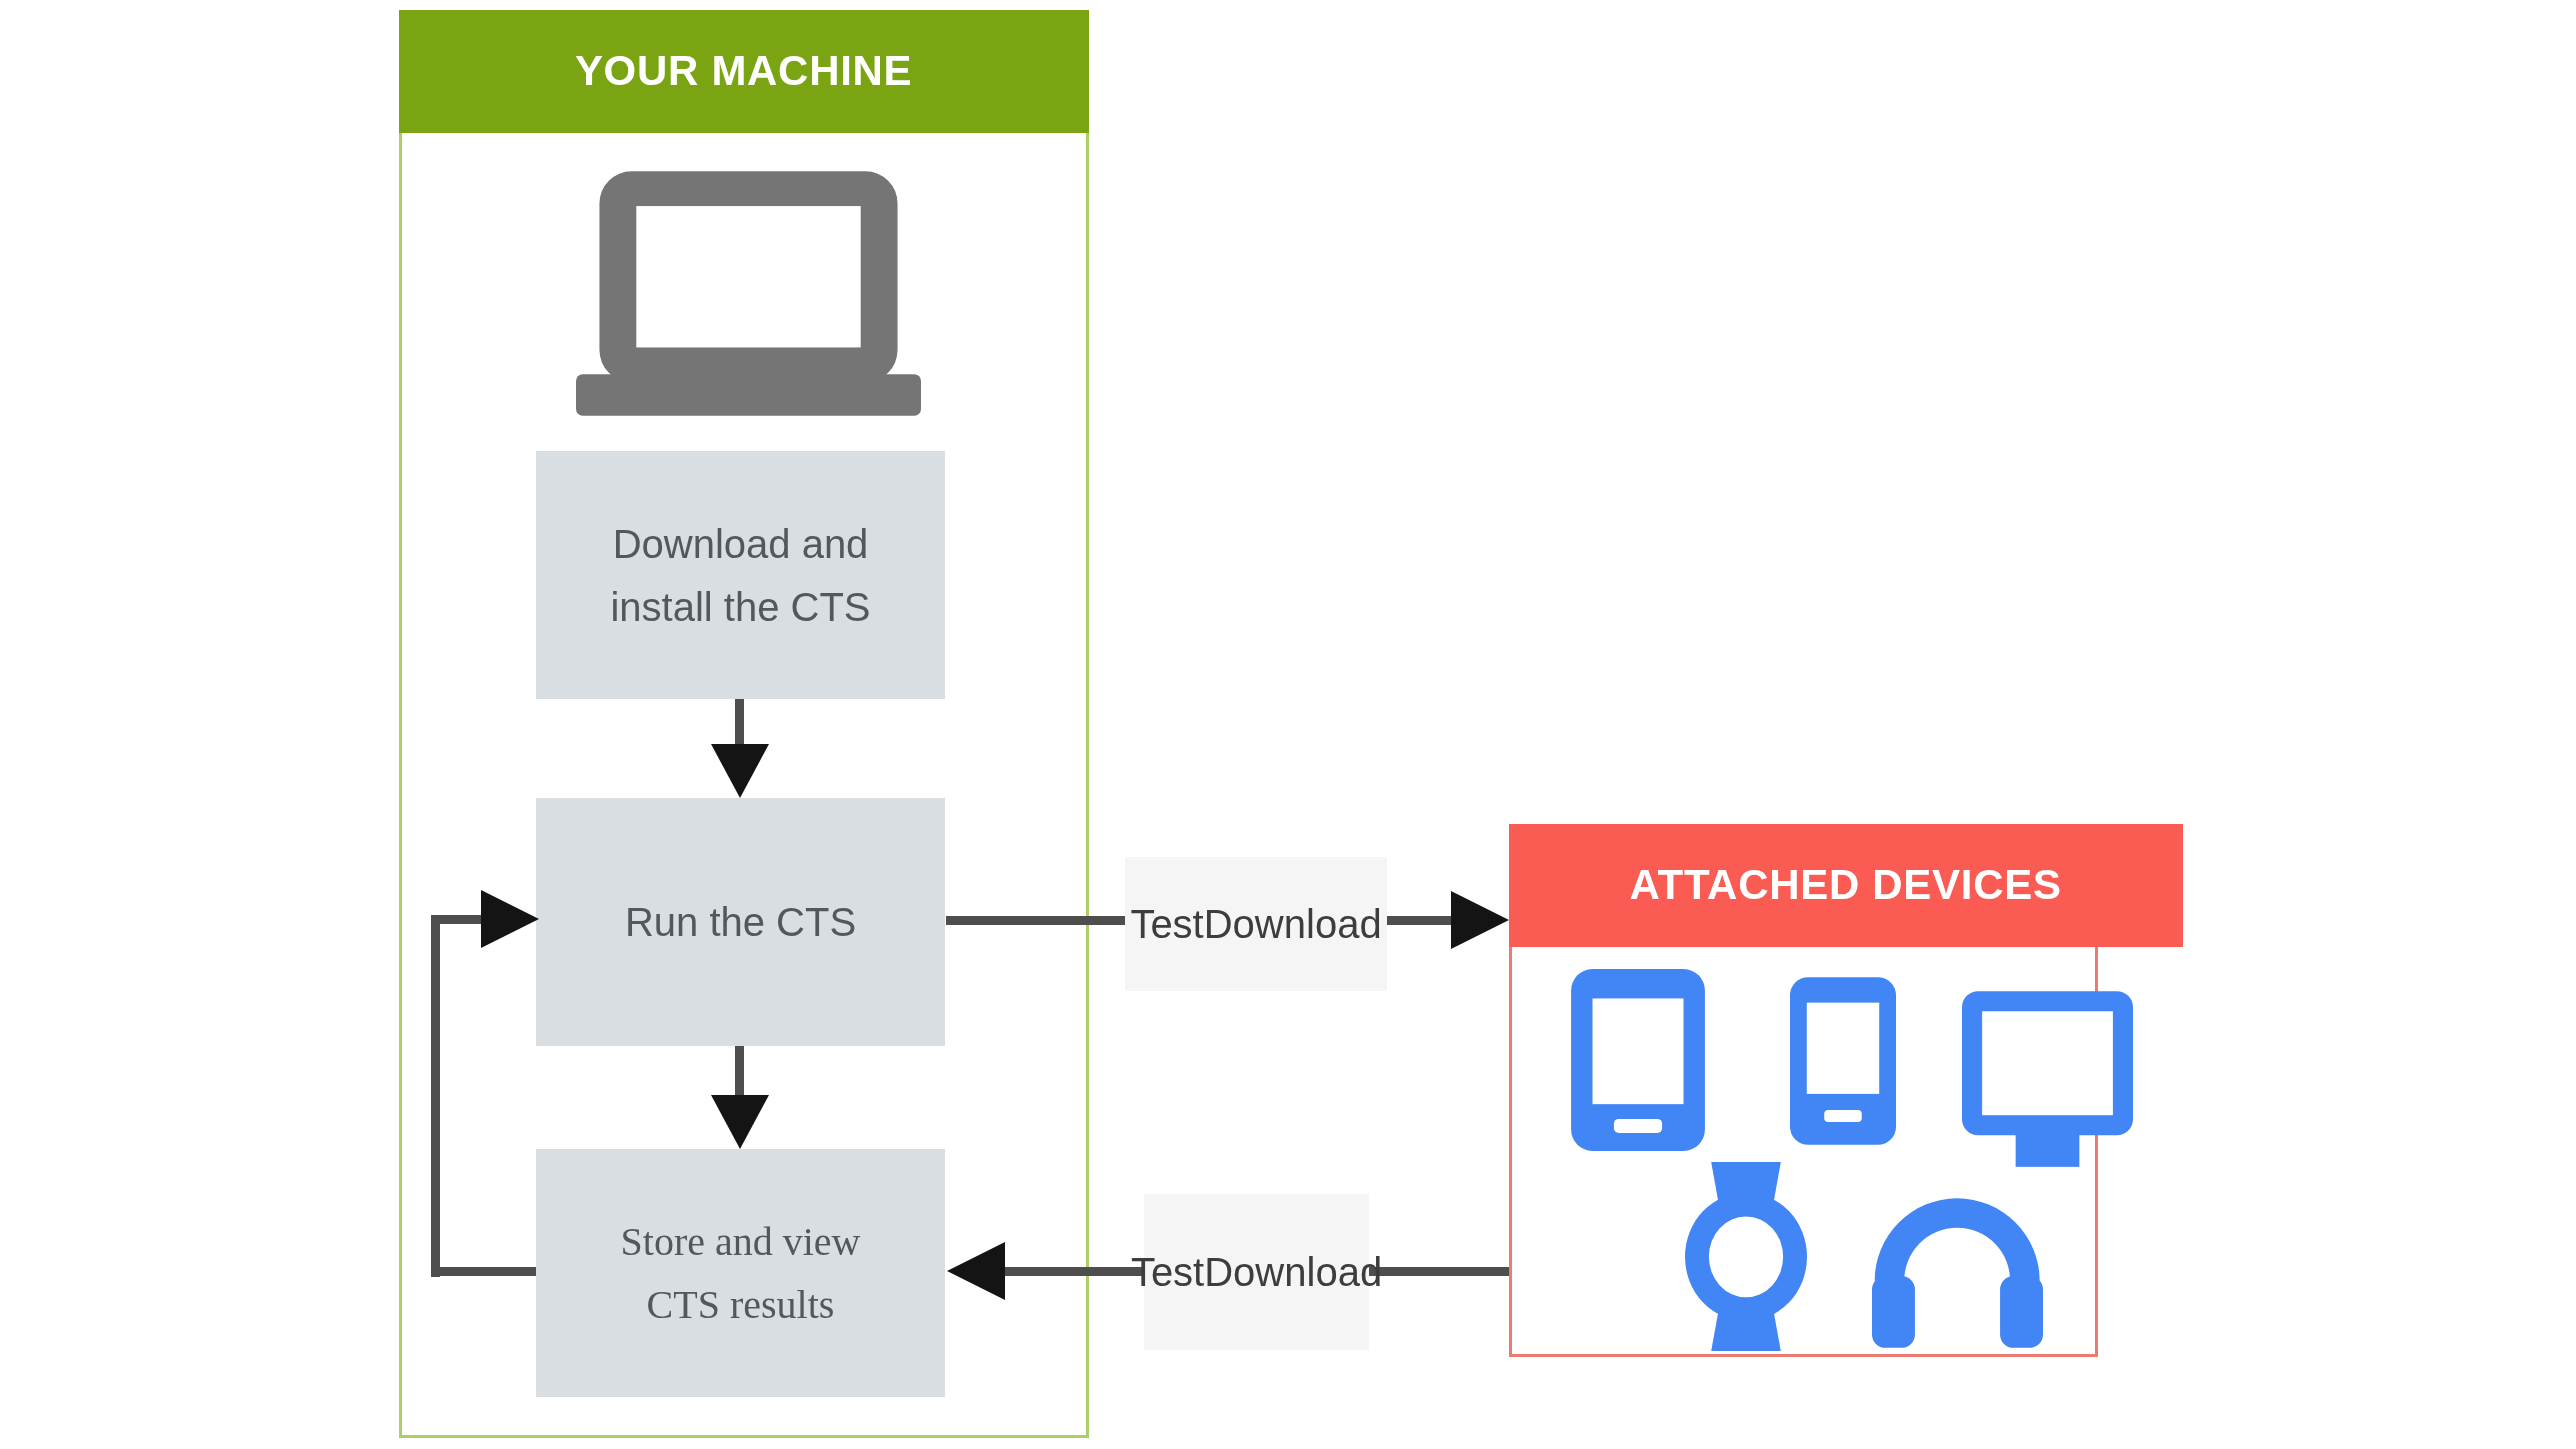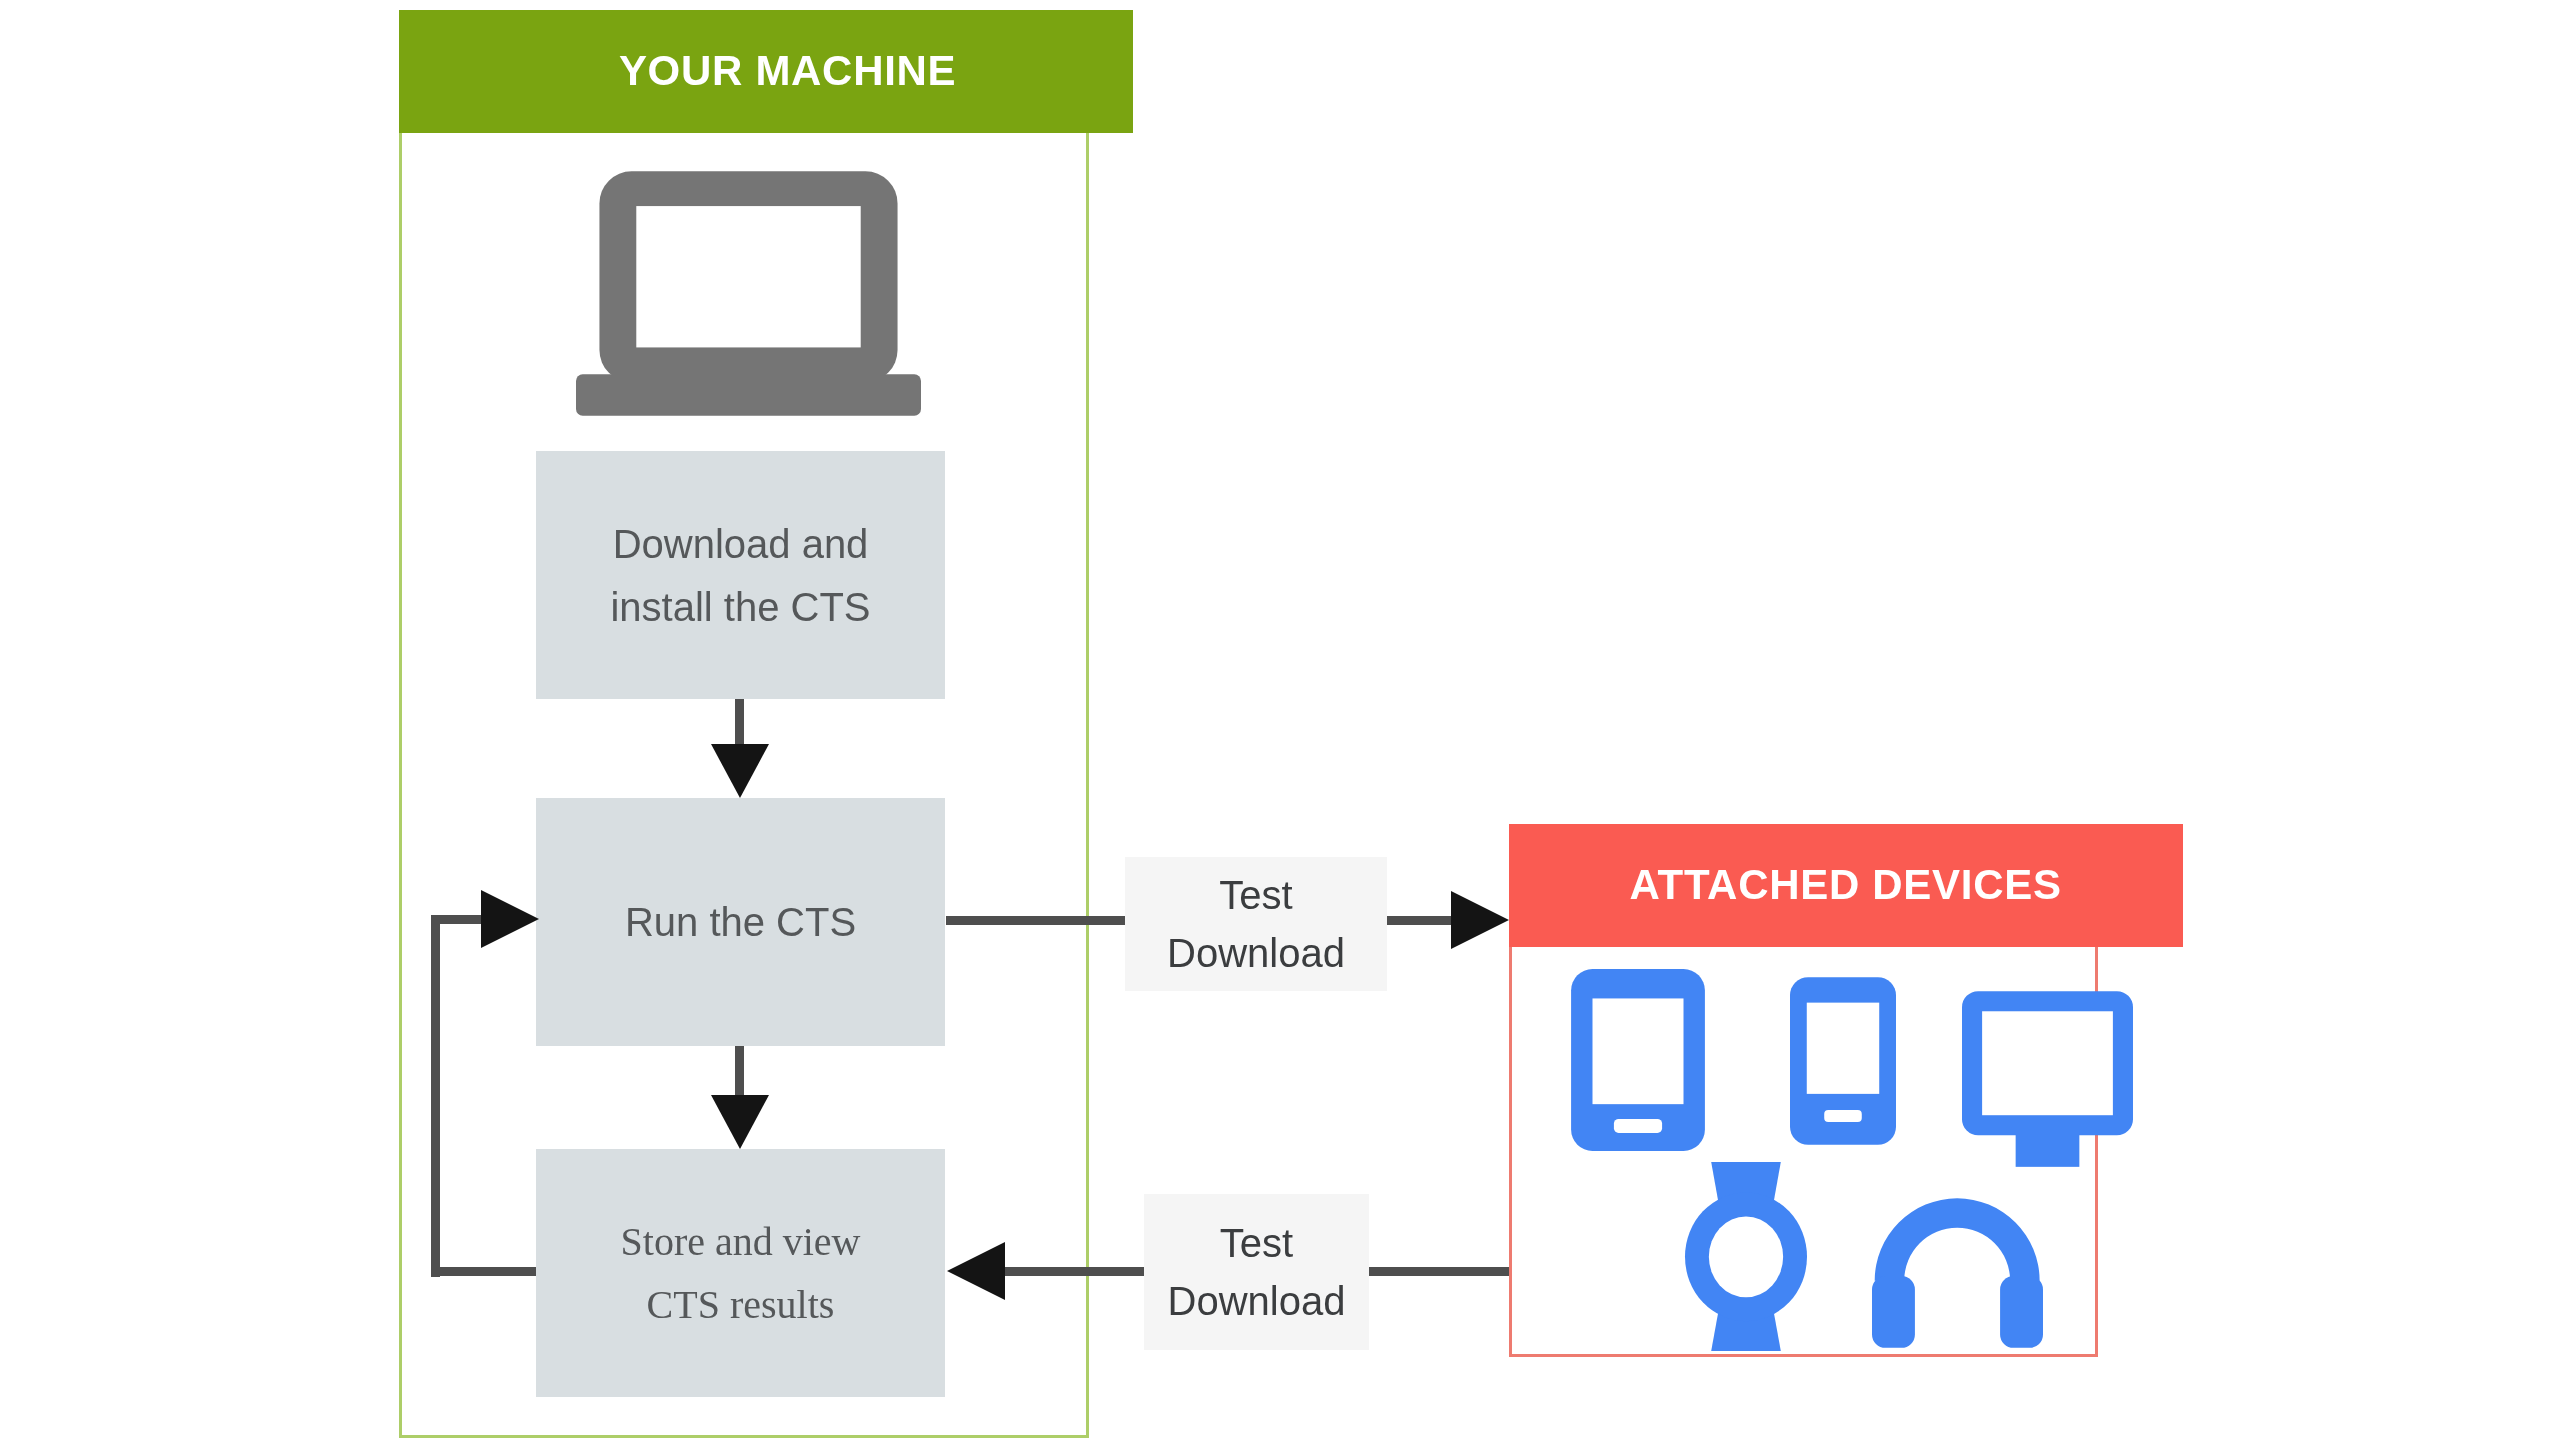--- a/index.html
+++ b/index.html
@@ -18,42 +18,42 @@
   .devices-box {
     left: 1509px; top: 824px; width: 589px; height: 533px;
     border: 3.4px solid var(--red-border, #EE7B70);
   }
   .panel-header {
     position: absolute; left: -3.4px; top: -3.4px; height: 123px;
     display: flex; align-items: center; justify-content: center;
     color: var(--header-text, #ffffff);
     font-size: 42px; font-weight: bold; letter-spacing: 0.7px;
   }
-  .machine-header { width: 690px; background: var(--green-header, #7AA411); padding-left: 44px; }
+  .machine-header { width: 690px; background: var(--green-header, #7AA411); }
   .devices-header { width: 674px; background: var(--red-header, #FA5B52); }
 
   
   .step {
     position: absolute; left: 134px; width: 409px; height: 248px;
     background: var(--step-fill, #D8DEE1);
     color: var(--step-text, #55585A);
     font-size: 40px; line-height: 56px;
     display: flex; flex-direction: column; align-items: center; justify-content: center;
     text-align: center; white-space: nowrap; gap: 7px;
   }
   .step1 { top: 438px; }
   .step2 { top: 785px; }
   .step3 { top: 1136px; font-family: Liberation Serif, serif; }
 
   
   .flow-label {
     position: absolute; background: var(--flow-label-fill, #F5F5F5);
     color: var(--flow-label-text, #3B3D3F);
     font-size: 40px; line-height: 58px;
-    display: flex; flex-direction: column; align-items: center; justify-content: center;
+    display: flex; flex-direction: row; align-items: center; justify-content: center;
     text-align: center; white-space: nowrap;
   }
   .te-label { left: 1125px; top: 857px; width: 262px; height: 134px; }
   .tr-label { left: 1144px; top: 1194px; width: 225px; height: 156px; }
 
   
   .hline, .vline { position: absolute; background: var(--arrow-line, #4E4E4E); }
   .hline { height: 9.4px; }
   .vline { width: 9.4px; }
   .ah { position: absolute; width: 0; height: 0; }

